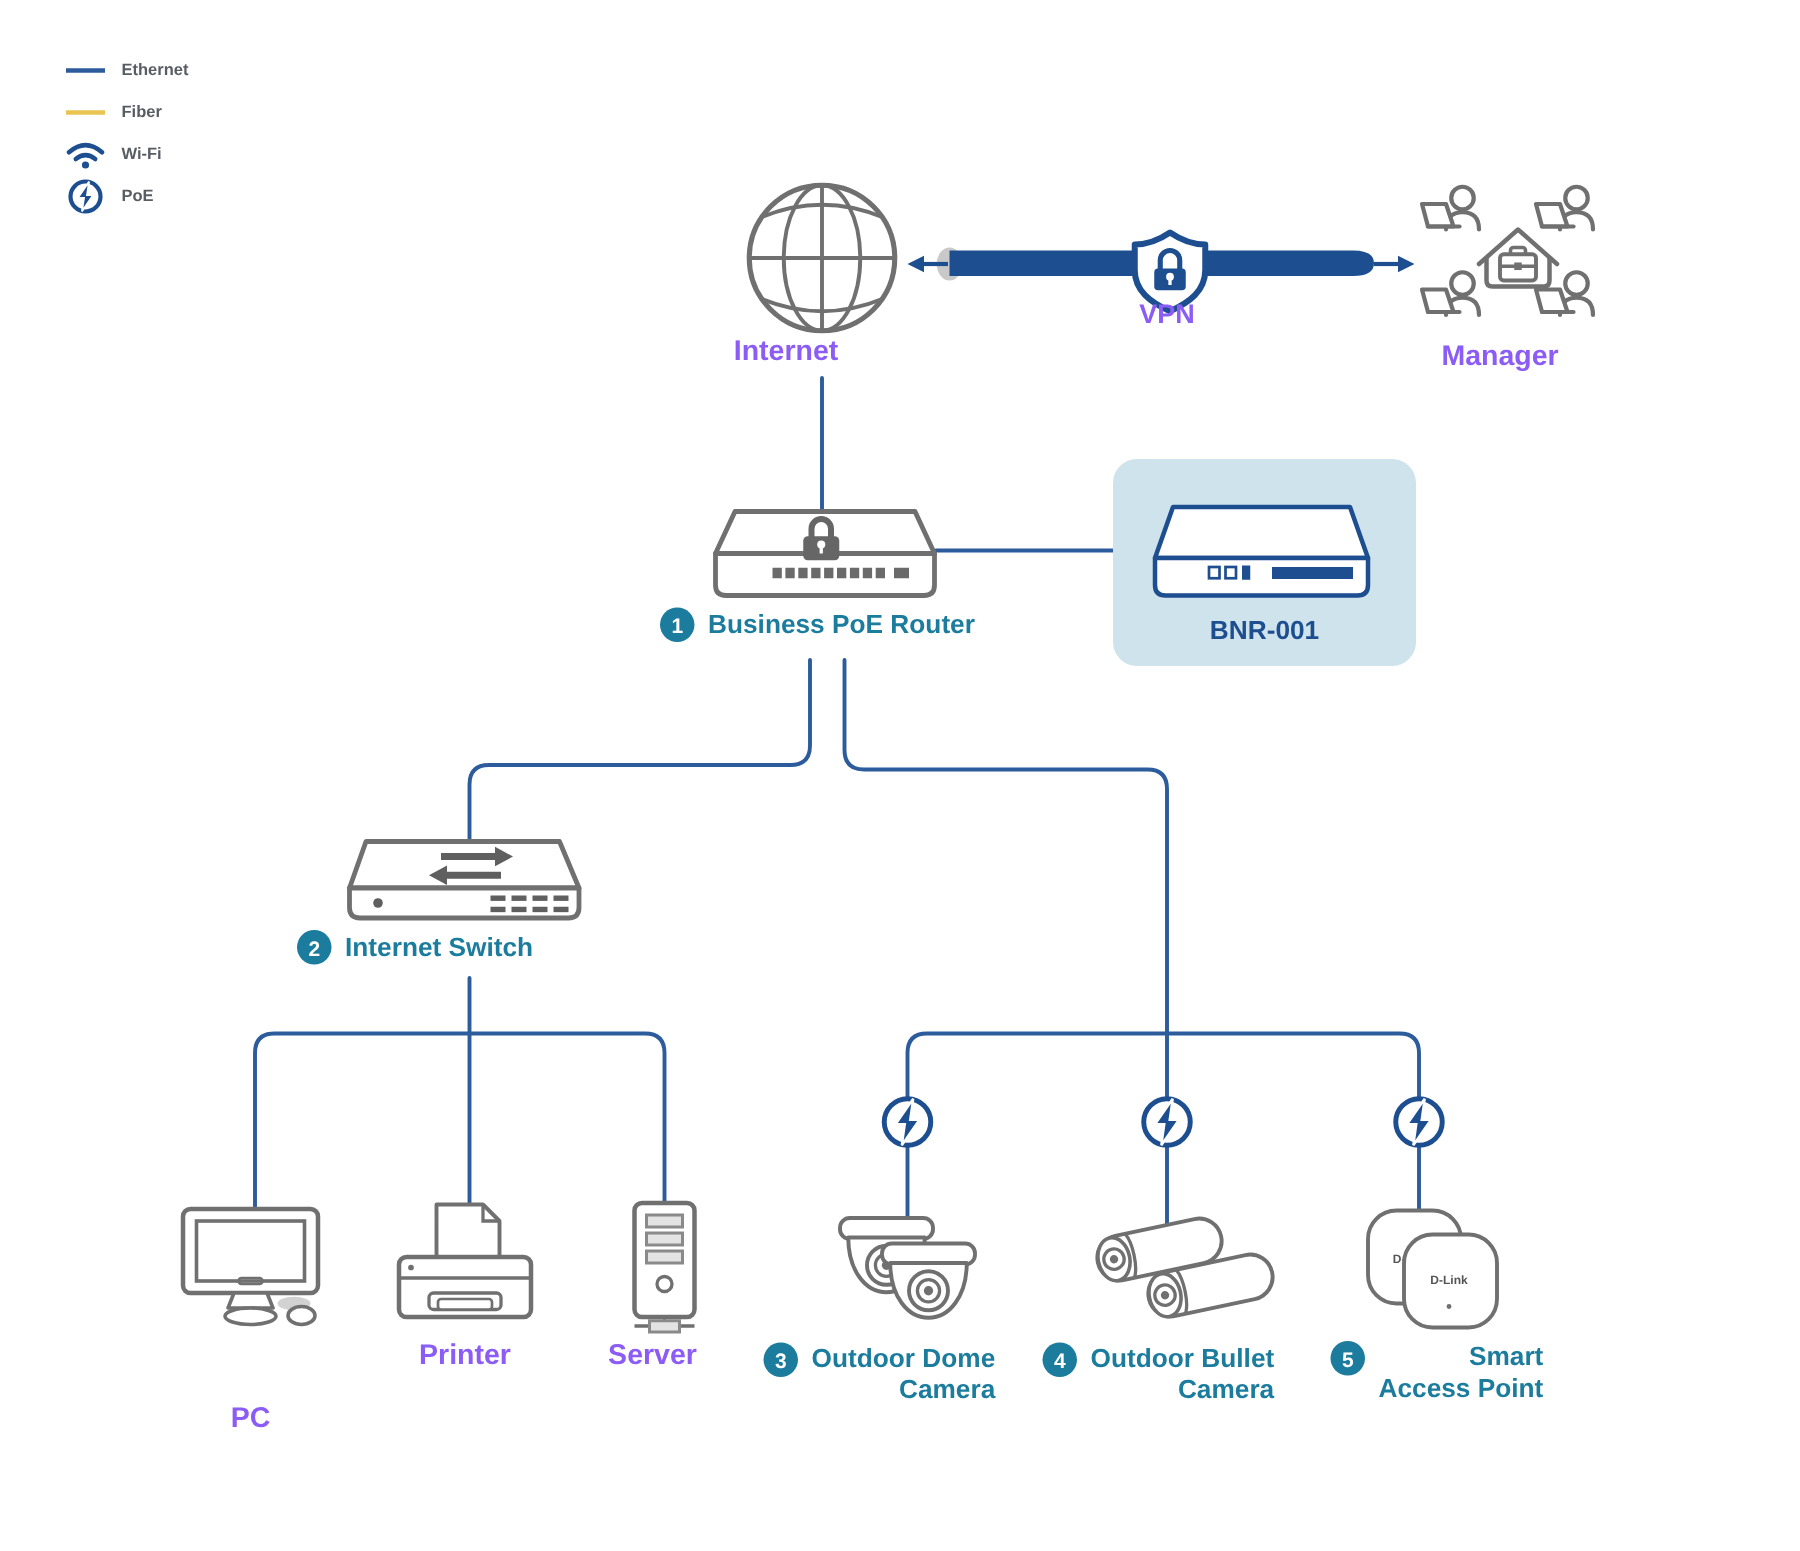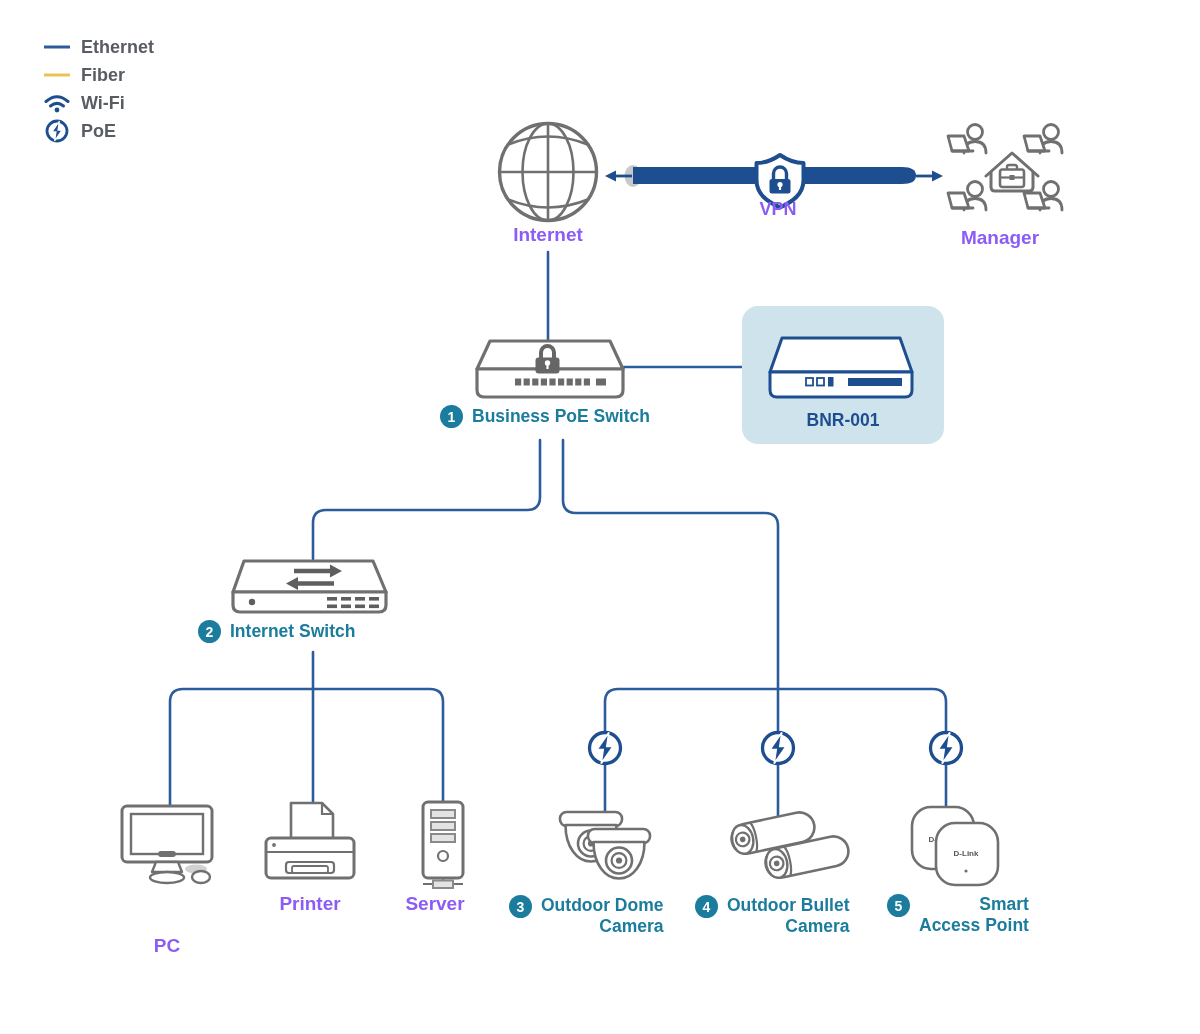--- a/index.html
+++ b/index.html
@@ -5,21 +5,21 @@
   html,body{margin:0;padding:0;background:#fff;}
   .stage{position:relative;width:1200px;height:1034px;background:#ffffff;overflow:hidden;
          font-family:"Liberation Sans",sans-serif;}
   svg.layer{position:absolute;left:0;top:0;}
   .lbl{position:absolute;font-weight:bold;white-space:nowrap;}
   .gray{color:#8b5cf6;font-size:19px;}
   .center{transform:translateX(-50%);}
   .legend{position:absolute;left:42px;top:33px;}
   .legend-row{display:flex;align-items:center;height:28px;}
   .legend-swatch{width:30px;display:flex;justify-content:center;align-items:center;margin-right:9px;}
-  .legend-label{font-size:18px;color:#595d63;font-weight:bold;}
+  .legend-label{font-size:11px;color:#595d63;font-weight:bold;}
   .num-row{position:absolute;display:flex;align-items:flex-start;gap:9px;}
   .num{width:23px;height:23px;border-radius:50%;background:#1b7c9d;color:#fff;font-size:14px;
        font-weight:bold;display:flex;align-items:center;justify-content:center;flex:0 0 23px;}
   .teal-text{color:#1b7c9d;font-size:17.5px;font-weight:bold;line-height:23px;white-space:nowrap;}
   .two-line{text-align:right;line-height:20.5px;}
   .bnr-text{color:#1d4e8f;font-size:17.5px;}
 </style>
 </head>
 <body>
 
@@ -250,27 +250,27 @@
       <span class="legend-swatch">
         <svg width="24" height="24" viewBox="0 0 24 24">
           <circle cx="12" cy="12" r="10" fill="#fff" stroke="#1d4e8f" stroke-width="2.8"></circle>
           <polygon points="14.4,2 7,12.9 11,12.9 9.6,22 17,11.1 13,11.1" fill="#1d4e8f" stroke="#fff" stroke-width="1.2"></polygon>
         </svg>
       </span>
       <span class="legend-label">PoE</span>
     </div>
   </div>
 
-  <div class="lbl gray center" style="left:548px;top:224px;">Internet</div>
+  <div class="lbl gray center" style="left:524px;top:224px;">Internet</div>
   <div class="lbl gray center" style="left:778px;top:199px;font-size:18px;">VPN</div>
   <div class="lbl gray center" style="left:1000px;top:227px;">Manager</div>
 
   <div class="num-row" style="left:440px;top:405px;">
     <span class="num">1</span>
-    <span class="teal-text">Business PoE Switch</span>
+    <span class="teal-text">Business PoE Router</span>
   </div>
 
   <div class="lbl bnr-text center" style="left:843px;top:410px;">BNR-001</div>
 
   <div class="num-row" style="left:198px;top:620px;">
     <span class="num">2</span>
     <span class="teal-text">Internet Switch</span>
   </div>
 
   <div class="lbl gray center" style="left:167px;top:935px;">PC</div>

